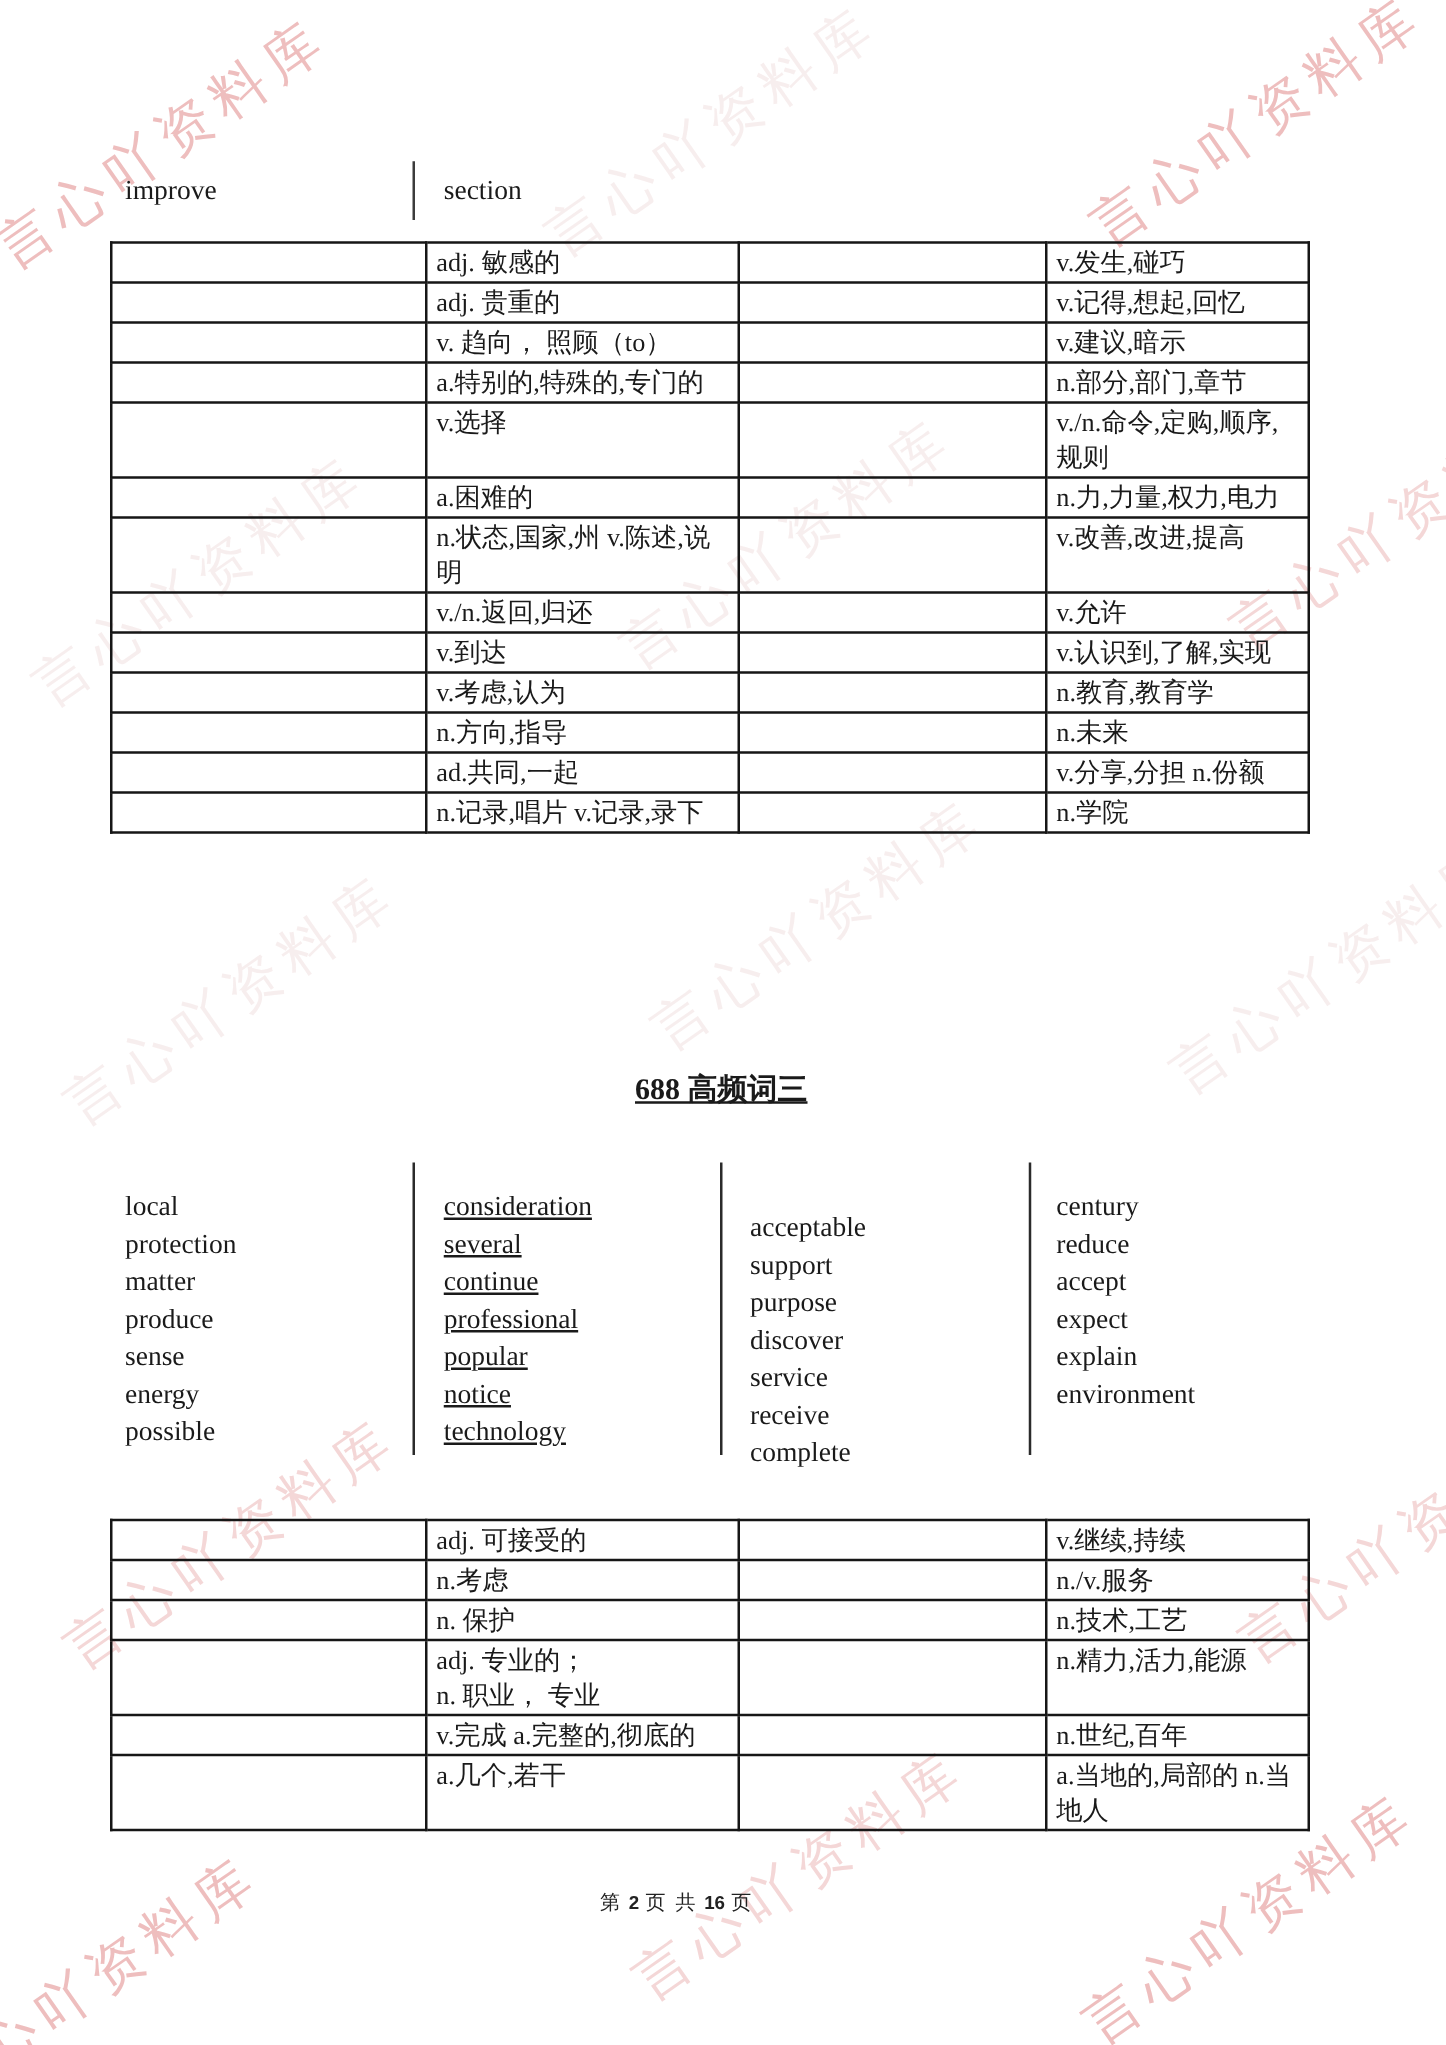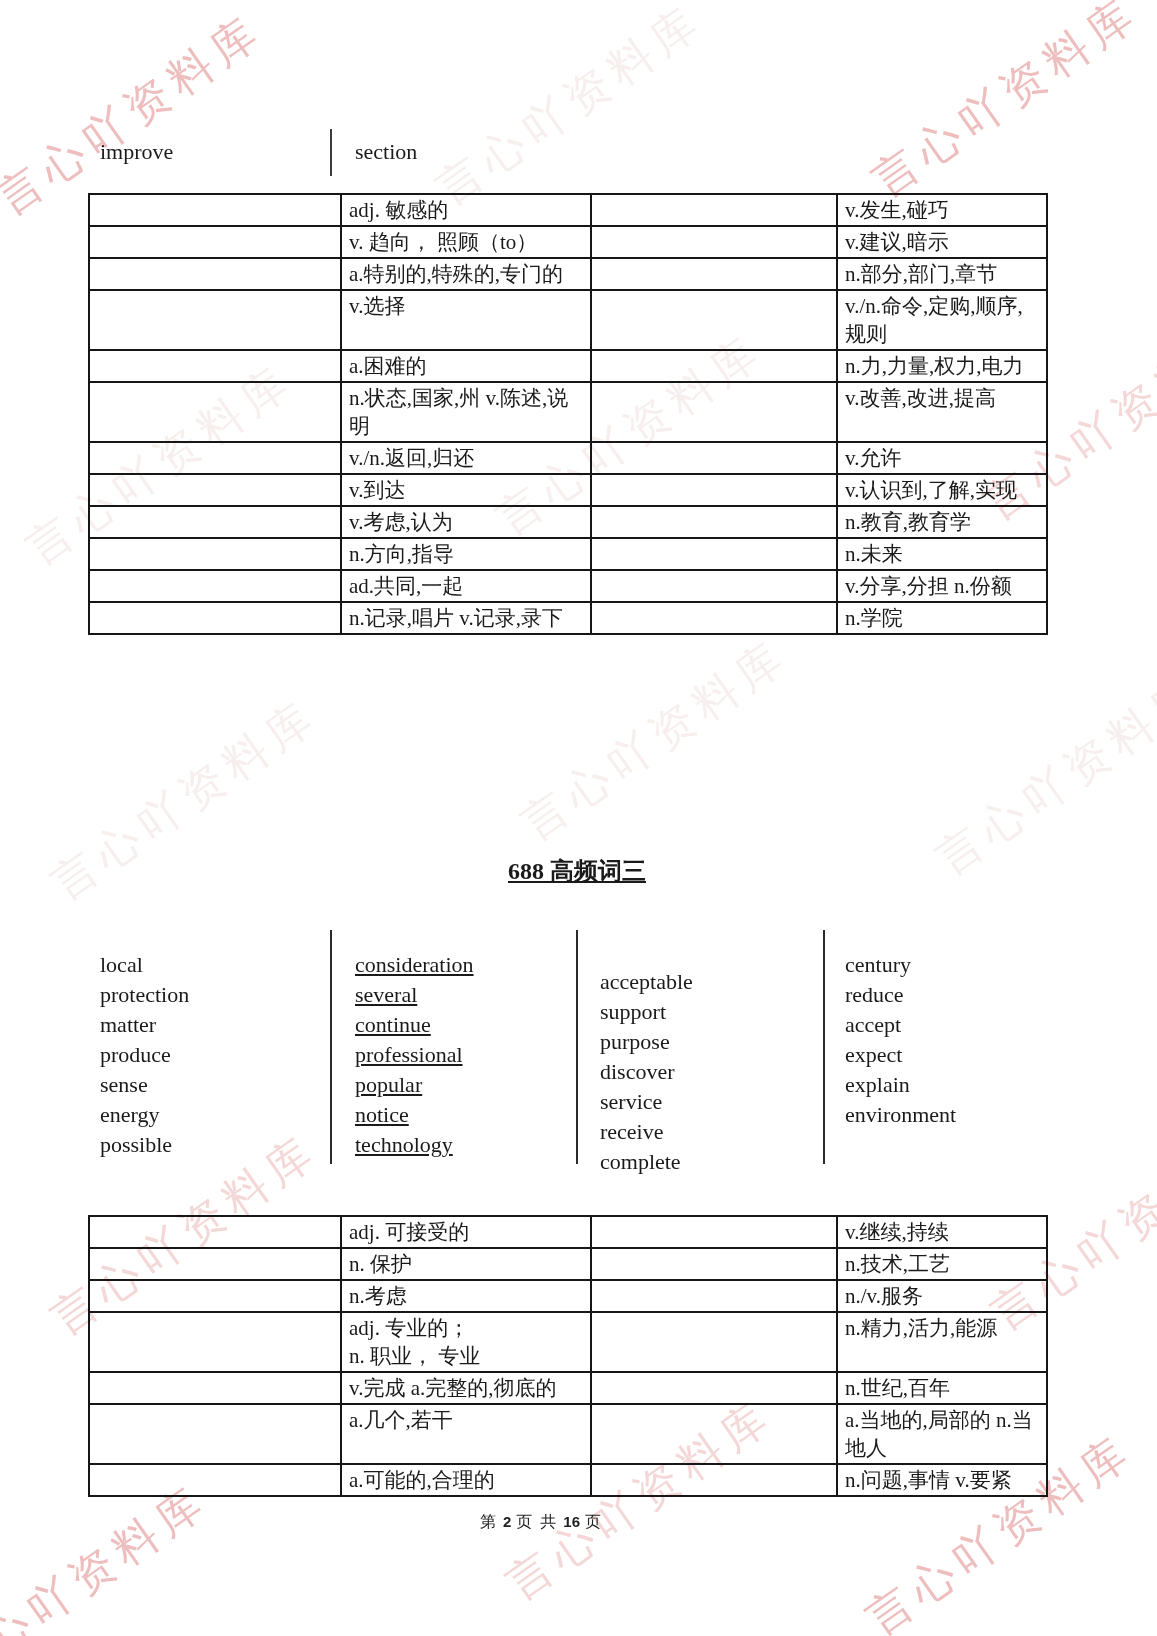--- a/index.html
+++ b/index.html
@@ -72,20 +72,26 @@
     </colgroup>
   <tbody>
       <tr>
         <td></td>
         <td>adj. 敏感的</td>
         <td></td>
         <td>v.发生,碰巧</td>
       </tr>
       <tr>
         <td></td>
+        <td>adj. 贵重的</td>
+        <td></td>
+        <td>v.记得,想起,回忆</td>
+      </tr>
+      <tr>
+        <td></td>
         <td>v. 趋向， 照顾（to）</td>
         <td></td>
         <td>v.建议,暗示</td>
       </tr>
       <tr>
         <td></td>
         <td>a.特别的,特殊的,专门的</td>
         <td></td>
         <td>n.部分,部门,章节</td>
       </tr>
@@ -200,29 +206,29 @@
     </colgroup>
   <tbody>
       <tr>
         <td></td>
         <td>adj. 可接受的</td>
         <td></td>
         <td>v.继续,持续</td>
       </tr>
       <tr>
         <td></td>
+        <td>n.考虑</td>
+        <td></td>
+        <td>n./v.服务</td>
+      </tr>
+      <tr>
+        <td></td>
         <td>n. 保护</td>
         <td></td>
         <td>n.技术,工艺</td>
-      </tr>
-      <tr>
-        <td></td>
-        <td>n.考虑</td>
-        <td></td>
-        <td>n./v.服务</td>
       </tr>
       <tr>
         <td></td>
         <td>
           <div>adj. 专业的；</div>
           <div>n. 职业， 专业</div>
         </td>
         <td></td>
         <td>n.精力,活力,能源</td>
       </tr>
@@ -231,24 +237,18 @@
         <td>v.完成 a.完整的,彻底的</td>
         <td></td>
         <td>n.世纪,百年</td>
       </tr>
       <tr>
         <td></td>
         <td>a.几个,若干</td>
         <td></td>
         <td>a.当地的,局部的 n.当地人</td>
       </tr>
-      <tr>
-        <td></td>
-        <td>a.可能的,合理的</td>
-        <td></td>
-        <td>n.问题,事情 v.要紧</td>
-      </tr>
     </tbody>
 </table>
 
 <div class="footer">
   <span>第</span><b>2</b><span>页 共</span><b>16</b><span>页</span>
 </div>
 
 </body></html>

